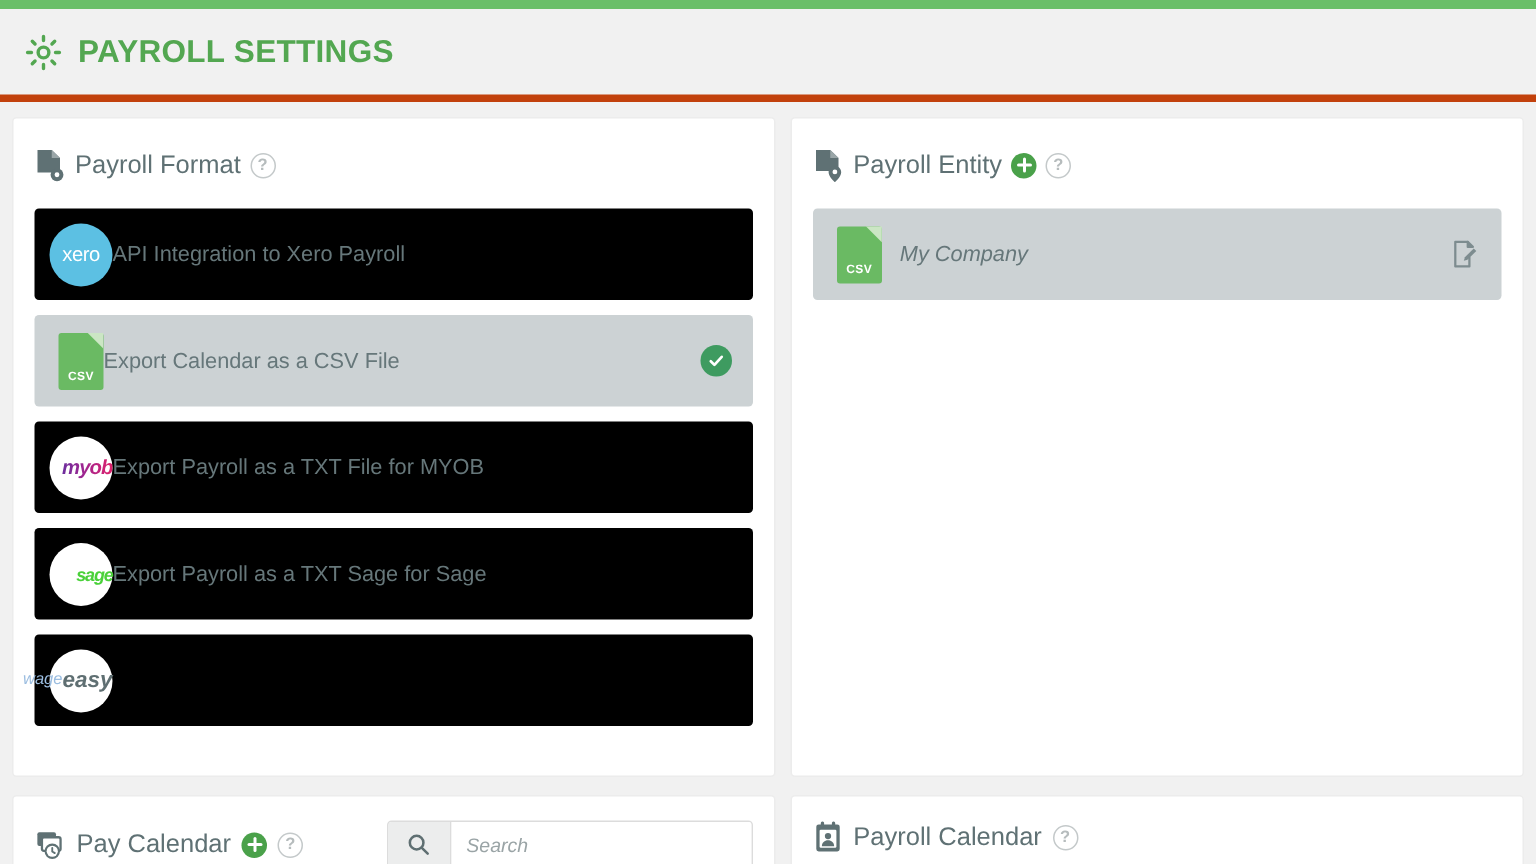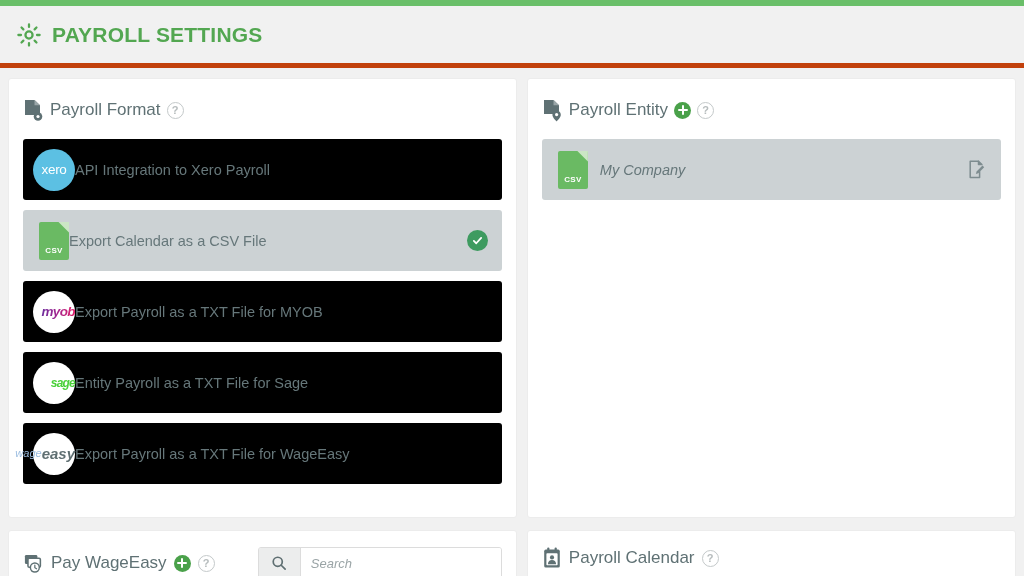--- a/index.html
+++ b/index.html
@@ -311,46 +311,45 @@
         <span class="circle-white">
           <span class="logo-myob">myob</span>
         </span>
         <span class="opt-label">Export Payroll as a TXT File for MYOB</span>
       </div>
 
       <div class="opt-row">
         <span class="circle-white">
           <span class="logo-sage">sage</span>
         </span>
-        <span class="opt-label">Entity Payroll as a TXT File for Sage</span>
+        <span class="opt-label">Export Payroll as a TXT Sage for Sage</span>
       </div>
 
       <div class="opt-row">
         <span class="circle-white">
           <span class="logo-wage">
             <span class="w1">wage</span>
             <span class="w2">easy</span>
           </span>
         </span>
-        <span class="opt-label">Export Payroll as a TXT File for WageEasy</span>
       </div>
     </div>
 
     <div class="panel panel-bottom">
       <div class="bottom-header">
         <span class="hdr-icon">
           <svg width="21" height="21" viewBox="0 0 22 22">
             <rect x="2" y="2" width="13" height="9.5" rx="1.4" fill="#5f7174"></rect>
             <rect x="5.2" y="5.4" width="13" height="9.5" rx="1.4" fill="#ffffff" stroke="#5f7174" stroke-width="1.6"></rect>
             <circle cx="12.4" cy="15.2" r="5.4" fill="#5f7174"></circle>
             <circle cx="12.4" cy="15.2" r="3.9" fill="#ffffff"></circle>
             <path d="M12.4 12.8v2.6l1.8 1.1" stroke="#5f7174" stroke-width="1.3" fill="none" stroke-linecap="round"></path>
           </svg>
         </span>
-        <span class="panel-title">Pay WageEasy</span>
+        <span class="panel-title">Pay Calendar</span>
         <span class="plus-icon"></span>
         <span class="help-icon">?</span>
 
         <div class="search-wrap">
           <span class="search-btn">
             <svg width="16" height="16" viewBox="0 0 18 18" fill="none" stroke="#5f6f72" stroke-width="1.9" stroke-linecap="round">
               <circle cx="7.6" cy="7.6" r="5.1"></circle>
               <path d="M11.5 11.5l4.4 4.4"></path>
             </svg>
           </span>

